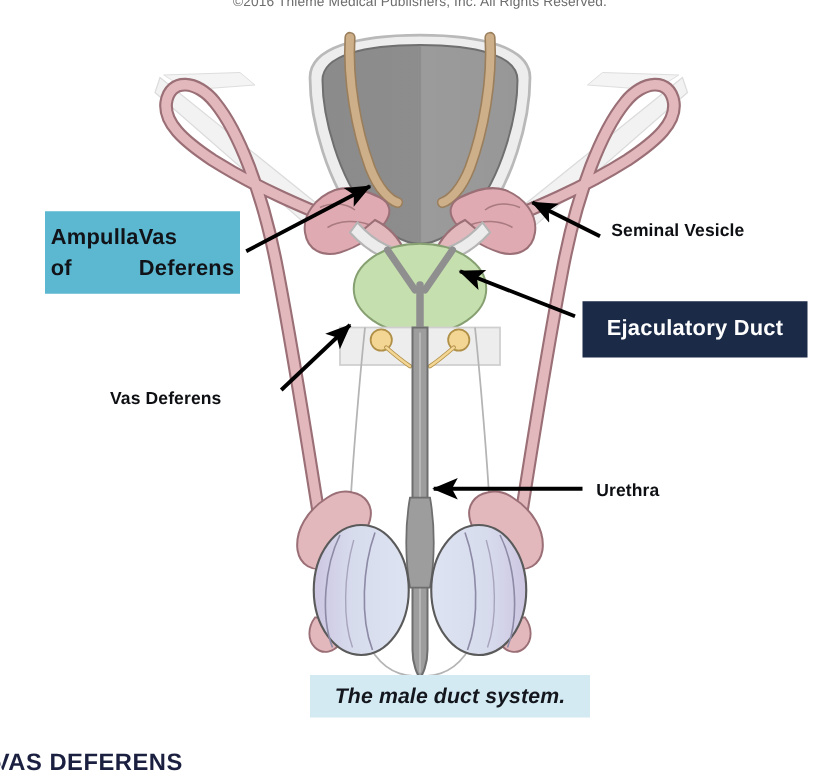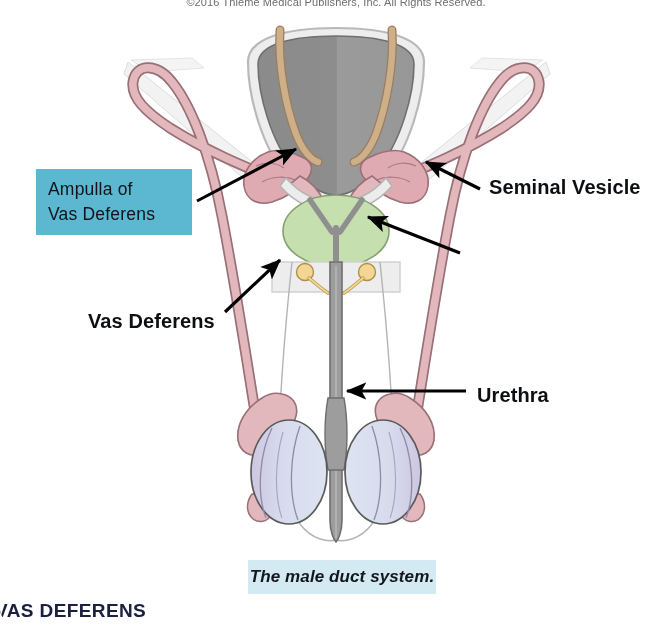--- a/index.html
+++ b/index.html
@@ -40,23 +40,23 @@
     top: 0;
     width: 672px;
     height: 626px;
   }
 
   
   .label-box {
     position: absolute;
     box-sizing: border-box;
     display: flex;
-    flex-direction: column;
+    flex-direction: row;
     justify-content: center;
-    font-weight: normal;
+    font-weight: bold;
     letter-spacing: .2px;
   }
   .label-box.teal {
     background: #5bb8d0;
     color: #111318;
     padding: 8px 12px 9px 12px;
     font-size: 17.5px;
     line-height: 1.42;
   }
   .label-box.navy {
@@ -64,21 +64,21 @@
     color: #ffffff;
     padding: 10px 14px 11px 14px;
     font-size: 17.5px;
     line-height: 1.3;
   }
 
   
   .plain-label {
     position: absolute;
     font-weight: bold;
-    font-size: 20px;
+    font-size: 14px;
     color: #0d0f13;
     white-space: nowrap;
     letter-spacing: .1px;
   }
 
   
   .caption {
     position: absolute;
     background: #d3eaf2;
     color: #13161c;
@@ -305,22 +305,25 @@
     </g>
   </svg>
 
   <div class="label-box teal" style="left:36px; top:169px; width:156px; height:66px;">
     <span>Ampulla of</span>
     <span>Vas Deferens</span>
   </div>
 
   <div class="plain-label" style="left:489px; top:176px;">Seminal Vesicle</div>
 
+  <div class="label-box navy" style="left:466px; top:241px; width:180px; height:45px;">
+    <span>Ejaculatory Duct</span>
+  </div>
 
   <div class="plain-label" style="left:88px; top:310px;">Vas Deferens</div>
 
   <div class="plain-label" style="left:477px; top:384px;text-align:right;">Urethra</div>
 
-  <div class="caption" style="left:248px; top:560px; width:188px; height:34px;">The male duct system.</div>
+  <div class="caption" style="left:248px; top:540px; width:224px; height:34px;">The male duct system.</div>
 
   <div class="bottom-heading" style="left:-5px; top:600px;">VAS DEFERENS</div>
 
 </div>
 
 </body></html>

